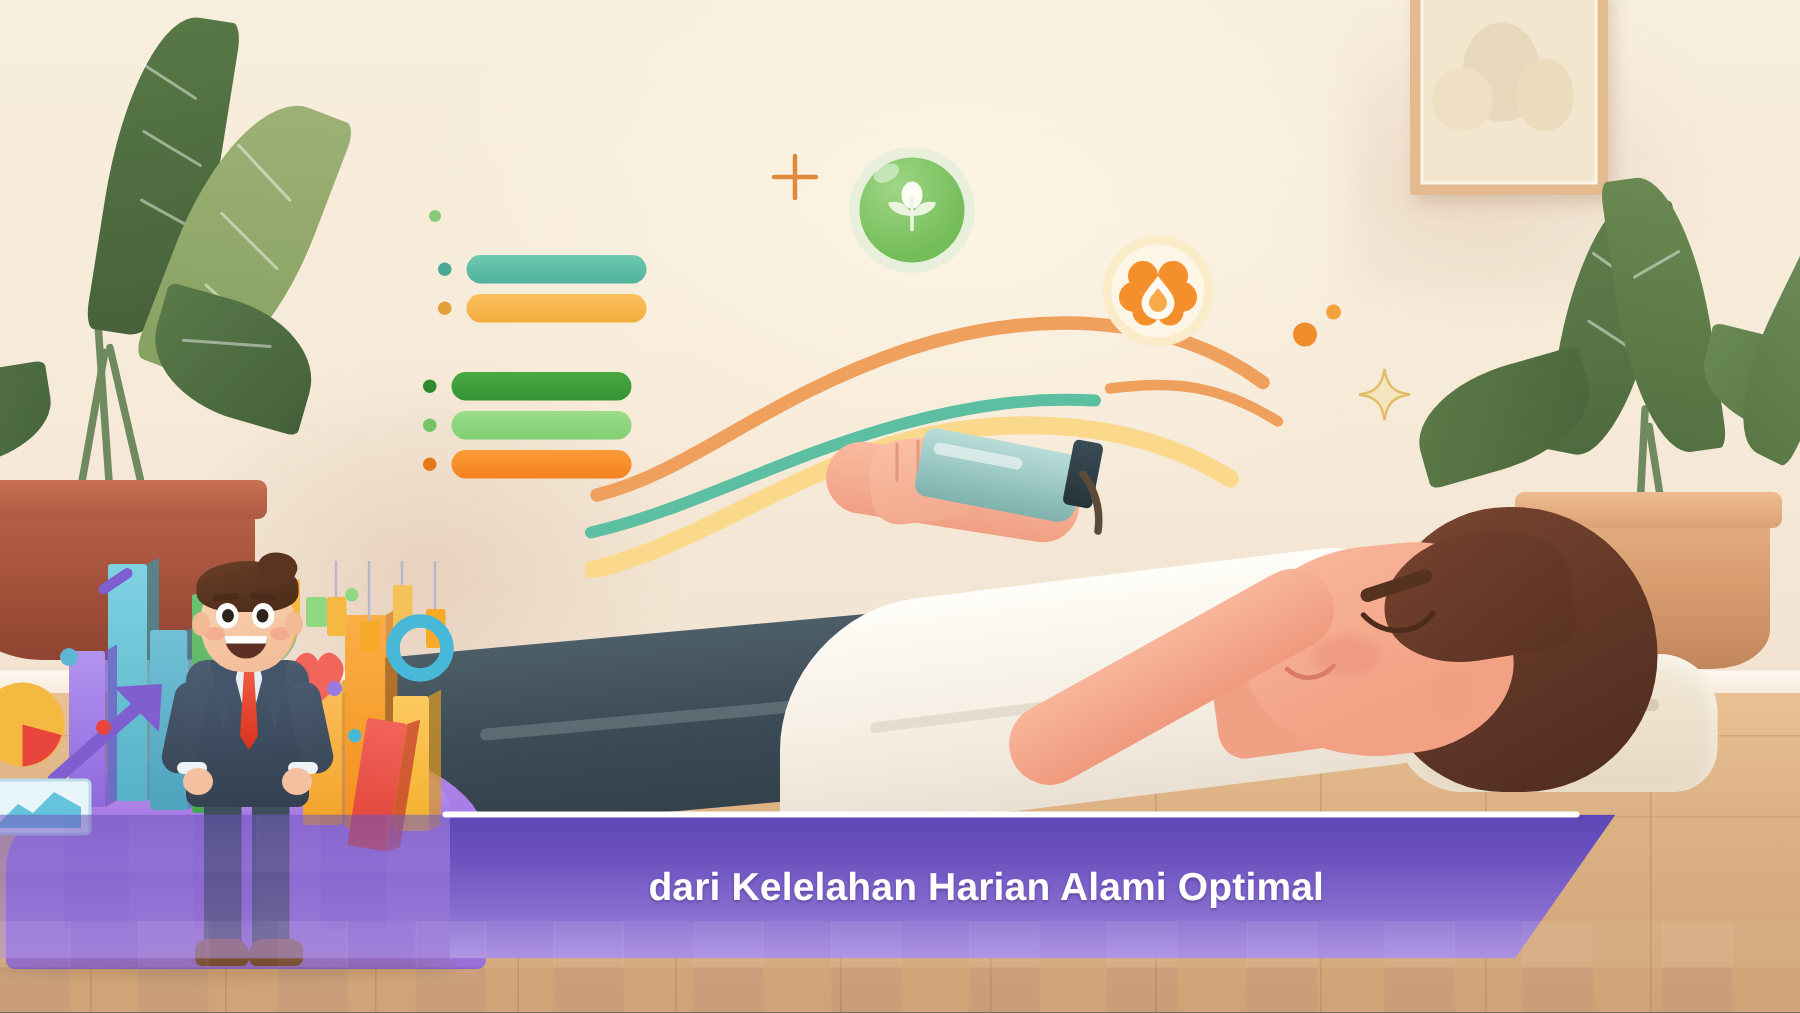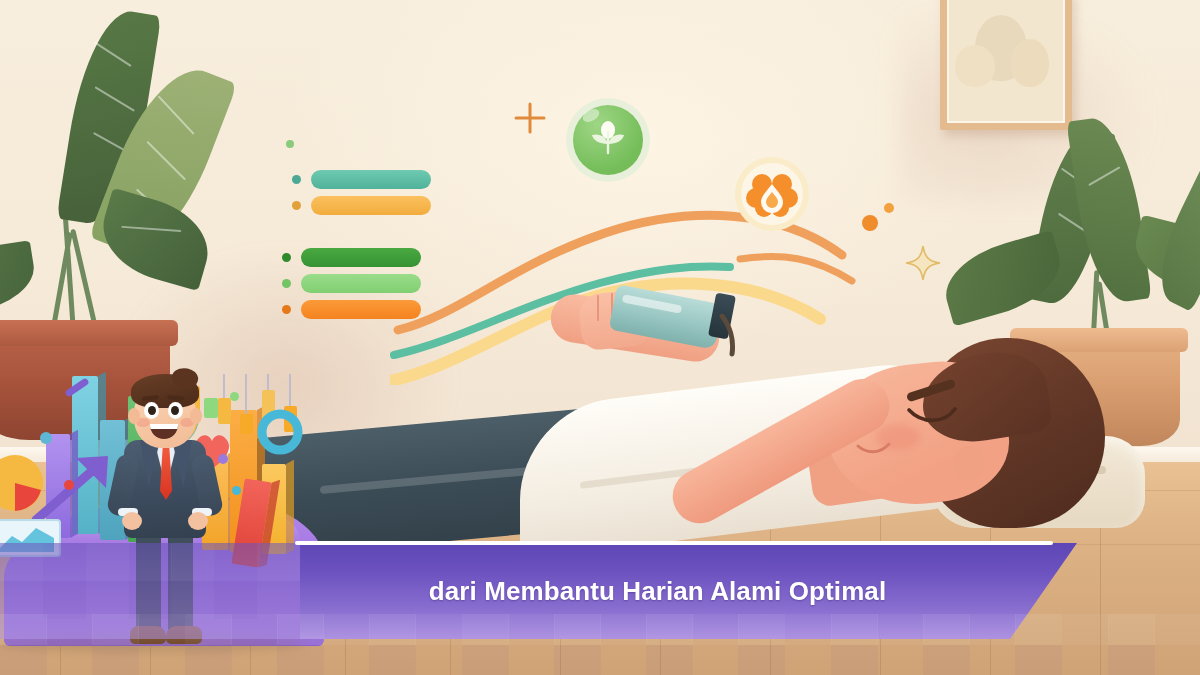--- a/index.html
+++ b/index.html
@@ -501,21 +501,21 @@
       <div style="position:absolute;left:70px;top:44px;width:14px;height:9px;border-radius:50%;background:rgba(239,140,120,.45);"></div>
       <div style="position:absolute;left:18px;top:34px;width:12px;height:16px;border-radius:50%;background:#f2bb96;"></div>
       <div style="position:absolute;left:80px;top:34px;width:12px;height:16px;border-radius:50%;background:#f2bb96;"></div>
     </div>
   </div>
 
   <div id="banner-wide"></div>
   <div id="banner"></div>
   <div id="banner-rule"></div>
   <div id="banner-text">
-    <div>dari Membantu Harian Alami Optimal</div>
+    <div>dari Kelelahan Harian Alami Optimal</div>
   </div>
 
   <div id="mosaic" class="layer">
       <div class="mos" style="left: 0px; top: 0px; width: 47px; height: 31px; background: rgba(255, 255, 255, 0.3);"></div>
       <div class="mos" style="left: 46.1538px; top: 0px; width: 47px; height: 31px; background: rgba(255, 255, 255, 0.18);"></div>
       <div class="mos" style="left: 92.3077px; top: 0px; width: 47px; height: 31px; background: rgba(255, 255, 255, 0.3);"></div>
       <div class="mos" style="left: 138.462px; top: 0px; width: 47px; height: 31px; background: rgba(255, 255, 255, 0.18);"></div>
       <div class="mos" style="left: 184.615px; top: 0px; width: 47px; height: 31px; background: rgba(255, 255, 255, 0.3);"></div>
       <div class="mos" style="left: 230.769px; top: 0px; width: 47px; height: 31px; background: rgba(255, 255, 255, 0.18);"></div>
       <div class="mos" style="left: 276.923px; top: 0px; width: 47px; height: 31px; background: rgba(255, 255, 255, 0.3);"></div>

